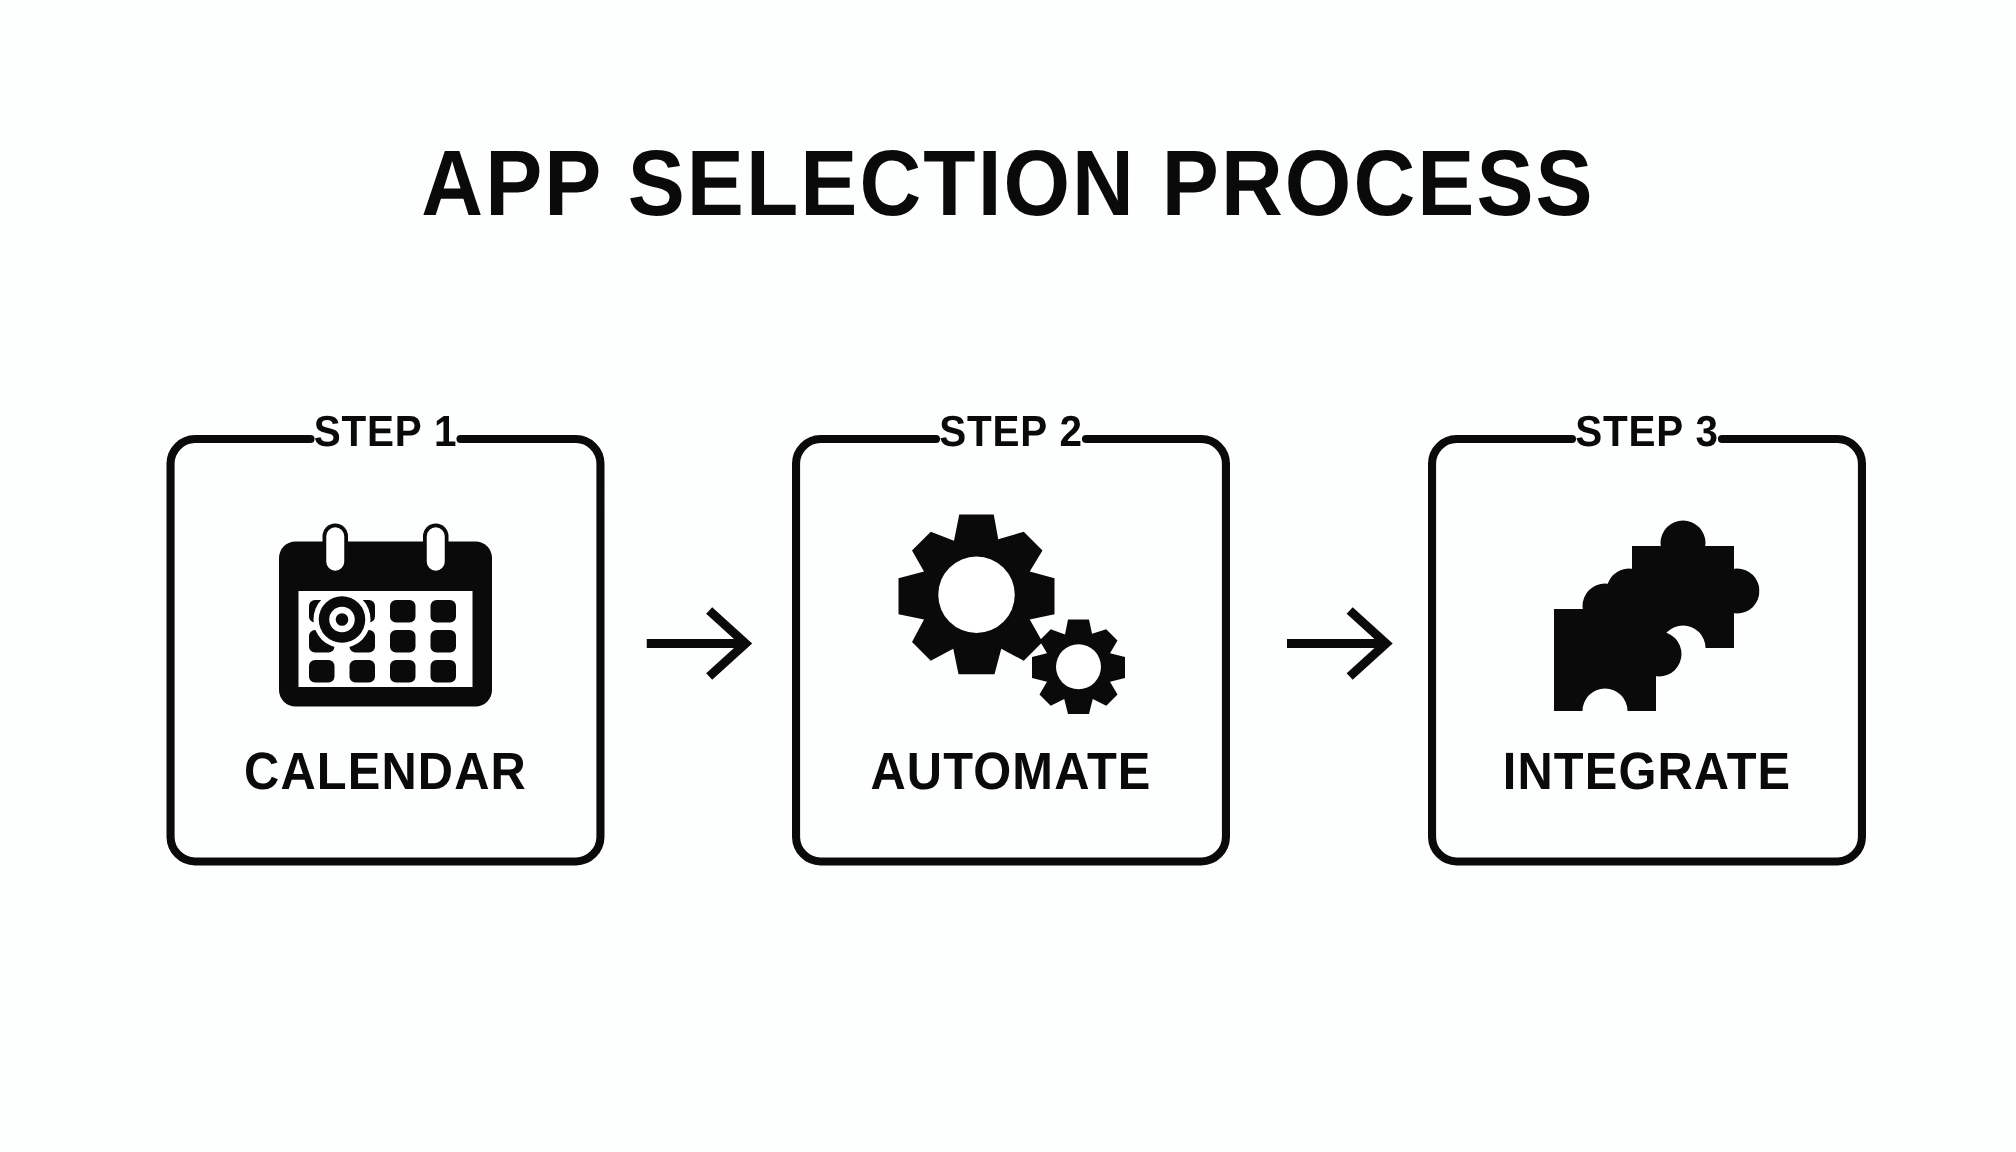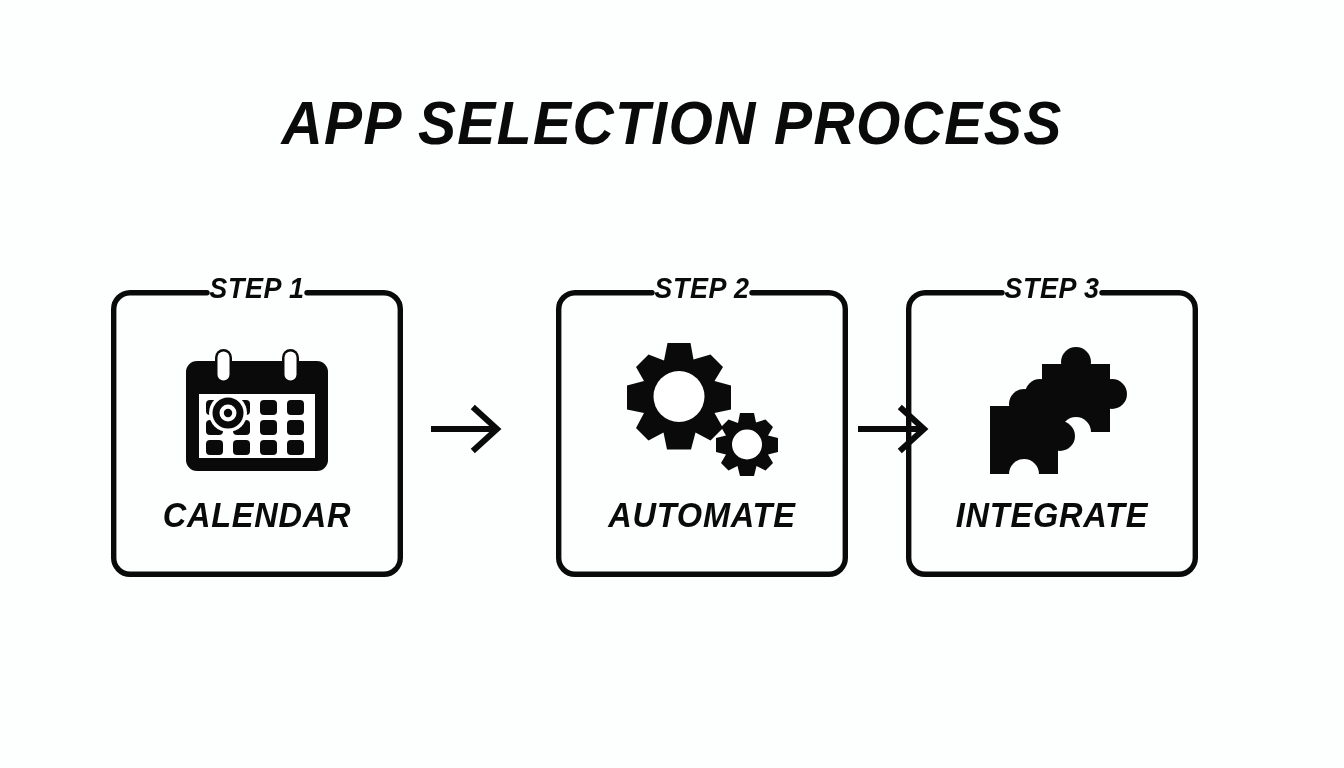--- a/index.html
+++ b/index.html
@@ -15,21 +15,20 @@
     overflow: hidden;
     position: relative;
     -webkit-font-smoothing: antialiased;
   }
 
   #infographic {
     position: absolute;
     inset: 0;
     width: 1344px;
     height: 768px;
-    font-style: italic;
   }
 
   
   .title {
     position: absolute;
     top: 92px;
     left: 0;
     width: 1344px;
     text-align: center;
     font-family: "Liberation Sans Narrow", "Liberation Sans", sans-serif;
@@ -52,22 +51,22 @@
     height: 300px;
   }
 
   .card {
     position: absolute;
     top: 0;
     width: 292px;
     height: 287px;
   }
   .card-1 { left: 111px; }
-  .card-2 { left: 528px; margin-left: 28px; }
-  .card-3 { left: 906px; padding-left: 15px; }
+  .card-2 { left: 528px; }
+  .card-3 { left: 952px; padding-left: 15px; }
 
   
   .card-frame {
     position: absolute;
     top: 0;
     left: 0;
     width: 292px;
     height: 287px;
     overflow: visible;
   }

